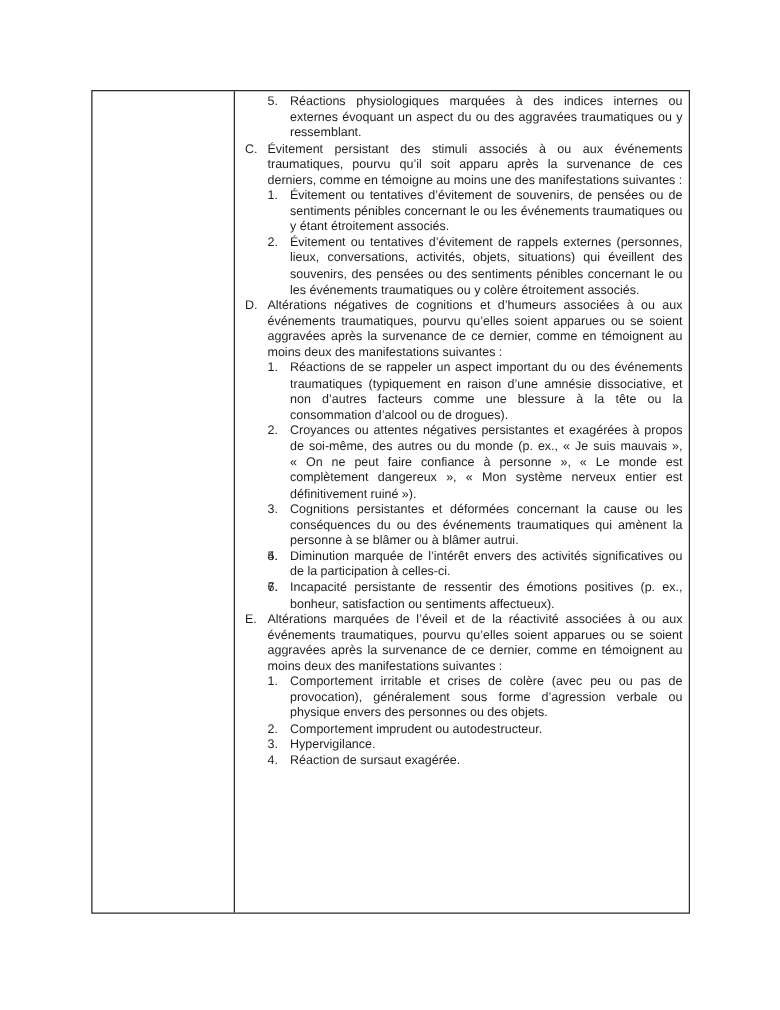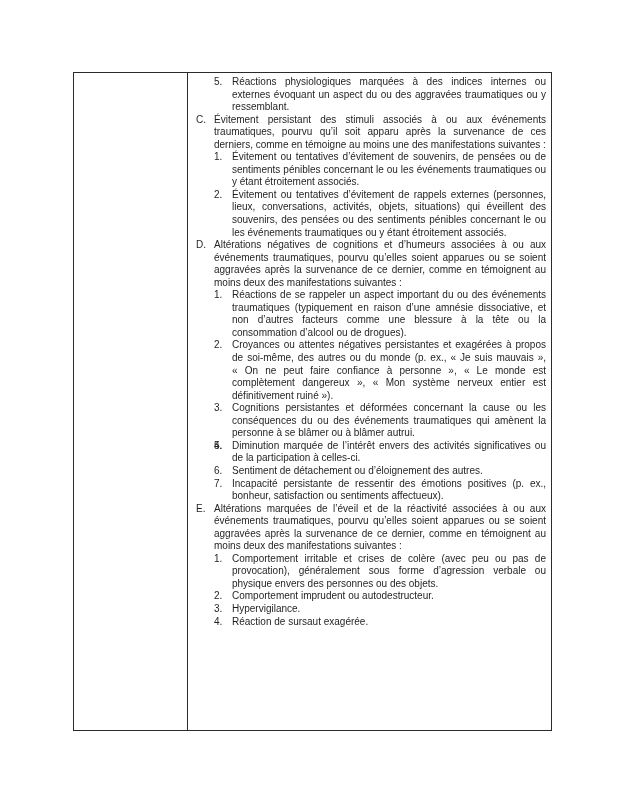--- a/index.html
+++ b/index.html
@@ -61,28 +61,28 @@
 </head>
 <body>
 
 <div class="doc-table">
   <div class="cell-left"></div>
   <div class="cell-right">
 
   <div class="item number"><span class="marker">5.</span><span>Réactions physiologiques marquées à des indices internes ou externes évoquant un aspect du ou des aggravées traumatiques ou y ressemblant.</span></div>
       <div class="item letter"><span class="marker">C.</span><span>Évitement persistant des stimuli associés à ou aux événements traumatiques, pourvu qu’il soit apparu après la survenance de ces derniers, comme en témoigne au moins une des manifestations suivantes&nbsp;:</span></div>
       <div class="item number"><span class="marker">1.</span><span>Évitement ou tentatives d’évitement de souvenirs, de pensées ou de sentiments pénibles concernant le ou les événements traumatiques ou y étant étroitement associés.</span></div>
-      <div class="item number"><span class="marker">2.</span><span>Évitement ou tentatives d’évitement de rappels externes (personnes, lieux, conversations, activités, objets, situations) qui éveillent des souvenirs, des pensées ou des sentiments pénibles concernant le ou les événements traumatiques ou y étant étroitement associés.</span></div>
+      <div class="item number"><span class="marker">2.</span><span>Évitement ou tentatives d’évitement de rappels externes (personnes, lieux, conversations, activités, objets, situations) qui éveillent des souvenirs, des pensées ou des sentiments pénibles concernant le ou les événements traumatiques ou y colère étroitement associés.</span></div>
       <div class="item letter"><span class="marker">D.</span><span>Altérations négatives de cognitions et d’humeurs associées à ou aux événements traumatiques, pourvu qu’elles soient apparues ou se soient aggravées après la survenance de ce dernier, comme en témoignent au moins deux des manifestations suivantes&nbsp;:</span></div>
       <div class="item number"><span class="marker">1.</span><span>Réactions de se rappeler un aspect important du ou des événements traumatiques (typiquement en raison d’une amnésie dissociative, et non d’autres facteurs comme une blessure à la tête ou la consommation d’alcool ou de drogues).</span></div>
       <div class="item number"><span class="marker">2.</span><span>Croyances ou attentes négatives persistantes et exagérées à propos de soi-même, des autres ou du monde (p.&nbsp;ex., «&nbsp;Je suis mauvais&nbsp;», «&nbsp;On ne peut faire confiance à personne&nbsp;», «&nbsp;Le monde est complètement dangereux&nbsp;», «&nbsp;Mon système nerveux entier est définitivement ruiné&nbsp;»).</span></div>
       <div class="item number"><span class="marker">3.</span><span>Cognitions persistantes et déformées concernant la cause ou les conséquences du ou des événements traumatiques qui amènent la personne à se blâmer ou à blâmer autrui.</span></div>
       <div class="item number"><span class="marker">4.</span></div>
       <div class="item number"><span class="marker">5.</span><span>Diminution marquée de l’intérêt envers des activités significatives ou de la participation à celles-ci.</span></div>
-      <div class="item number"><span class="marker">6.</span><span>Sentiment de détachement ou d’éloignement des autres.</span></div>
+      <div class="item number"><span class="marker">6.</span></div>
       <div class="item number"><span class="marker">7.</span><span>Incapacité persistante de ressentir des émotions positives (p.&nbsp;ex., bonheur, satisfaction ou sentiments affectueux).</span></div>
       <div class="item letter"><span class="marker">E.</span><span>Altérations marquées de l’éveil et de la réactivité associées à ou aux événements traumatiques, pourvu qu’elles soient apparues ou se soient aggravées après la survenance de ce dernier, comme en témoignent au moins deux des manifestations suivantes&nbsp;:</span></div>
       <div class="item number"><span class="marker">1.</span><span>Comportement irritable et crises de colère (avec peu ou pas de provocation), généralement sous forme d’agression verbale ou physique envers des personnes ou des objets.</span></div>
       <div class="item number"><span class="marker">2.</span><span>Comportement imprudent ou autodestructeur.</span></div>
       <div class="item number"><span class="marker">3.</span><span>Hypervigilance.</span></div>
       <div class="item number"><span class="marker">4.</span><span>Réaction de sursaut exagérée.</span></div>
     </div>
 </div>
 
 </body></html>

